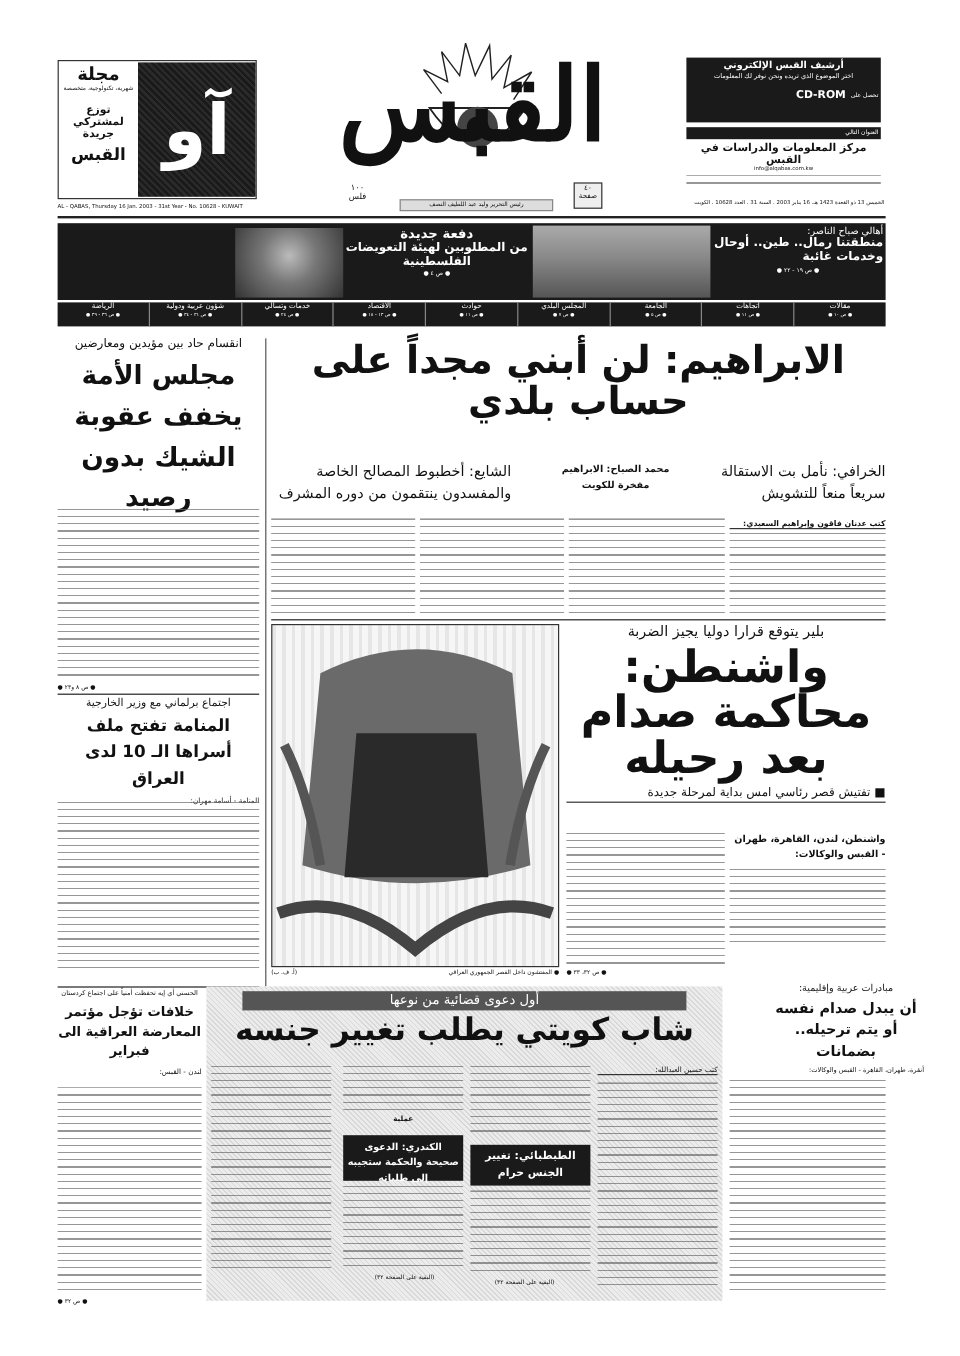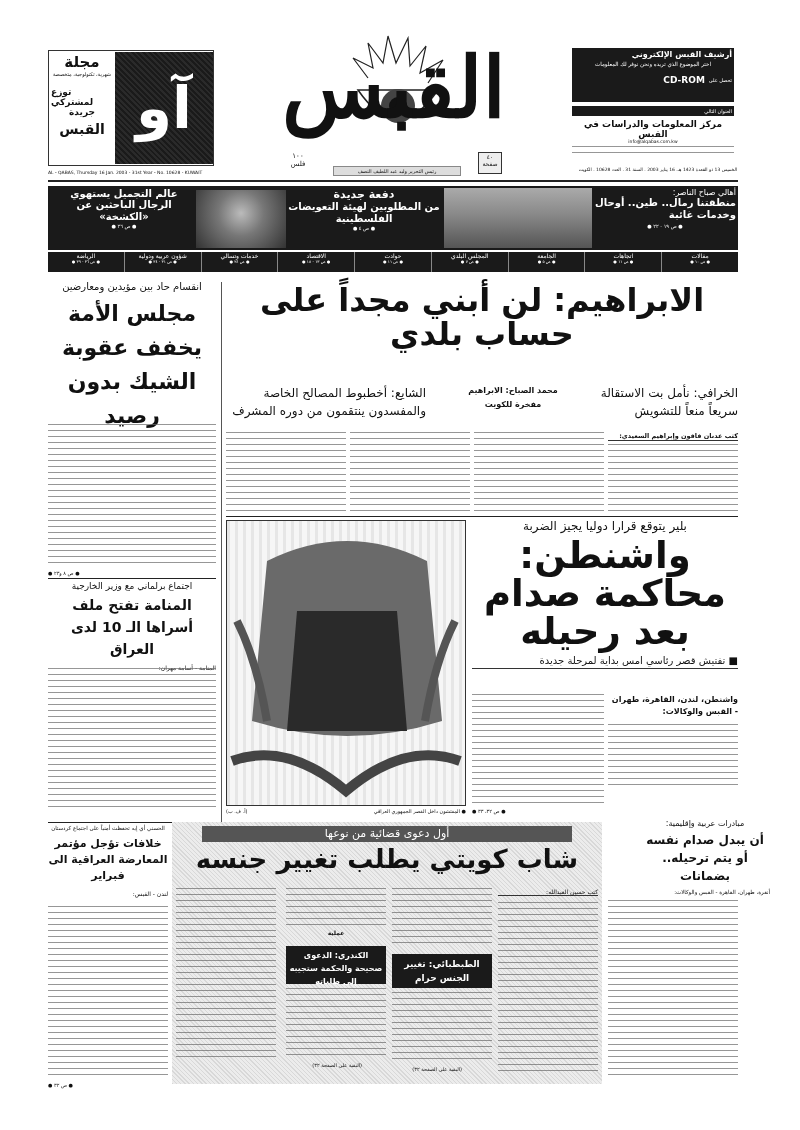--- a/index.html
+++ b/index.html
@@ -16,21 +16,21 @@
 .rule{background:#222;height:1px}
 .vrule{background:#555;width:1px}
 </style>
 </head>
 <body>
 
 <div class="abs box" style="left:48px;top:50px;width:166px;height:116px;">
   <div class="abs rtl" style="left:2px;top:2px;width:62px;">
     <div style="font-size:15px;font-weight:bold;text-align:center">مجلة</div>
     <div style="font-size:5px;text-align:center">شهرية، تكنولوجية، متخصصة</div>
-    <div style="font-size:9px;font-weight:bold;text-align:left;margin-top:10px">توزع لمشتركي</div>
+    <div style="font-size:9px;font-weight:bold;text-align:center;margin-top:10px">توزع لمشتركي</div>
     <div style="font-size:9px;font-weight:bold;text-align:center">جريدة</div>
     <div style="font-size:14px;font-weight:900;text-align:center;margin-top:4px">القبس</div>
   </div>
   <div class="abs grain" style="left:66px;top:1px;width:98px;height:112px;">
     <div style="color:#fff;font-size:58px;font-weight:bold;text-align:center;line-height:112px;direction:rtl">آو</div>
   </div>
 </div>
 <div class="abs" style="left:48px;top:170px;width:170px;font-size:4.5px;white-space:nowrap">AL - QABAS, Thursday 16 Jan. 2003 - 31st Year - No. 10628 - KUWAIT</div>
 
 <div class="abs" style="left:228px;top:28px;width:332px;height:112px;">
@@ -48,21 +48,21 @@
   <div>١٠٠</div>
   <div>فلس</div>
 </div>
 <div class="abs ctr" style="left:333px;top:166px;width:128px;font-size:5px;border:1px solid #888;background:#ddd;direction:rtl;padding:1px">رئيس التحرير وليد عبد اللطيف النصف</div>
 <div class="abs ctr box" style="left:478px;top:152px;width:24px;height:22px;font-size:6px;background:#eee;">
   <div>٤٠</div>
   <div>صفحة</div>
 </div>
 
 <div class="abs dark" style="left:572px;top:48px;width:162px;height:54px;padding:2px;">
-  <div class="rtl" style="font-size:8px;font-weight:bold;">أرشيف القبس الإلكتروني</div>
+  <div class="rtl" style="font-size:8px;font-weight:bold;text-align:center">أرشيف القبس الإلكتروني</div>
   <div class="rtl" style="font-size:5.5px;text-align:center;margin-top:2px">اختر الموضوع الذي تريده ونحن نوفر لك المعلومات</div>
   <div style="display:flex;justify-content:flex-end;align-items:center;gap:4px;margin-top:8px;direction:ltr">
     <span style="font-size:9px;font-weight:900">CD-ROM</span>
     <span style="font-size:5px">تحصل على</span>
   </div>
 </div>
 <div class="abs" style="left:572px;top:106px;width:162px;height:56px;">
   <div class="dark rtl" style="font-size:5px;padding:2px;height:10px">العنوان التالي</div>
   <div class="rtl ctr" style="font-size:9px;font-weight:bold;margin-top:3px">مركز المعلومات والدراسات في القبس</div>
   <div style="font-size:4.5px;text-align:center">info@alqabas.com.kw</div>
@@ -80,25 +80,20 @@
     <div style="font-size:5px;text-align:center;margin-top:2px">● ص ١٩ - ٢٢ ●</div>
   </div>
 </div>
 <div class="abs rtl" style="left:288px;top:188px;width:152px;height:60px;color:#fff;">
   <div style="font-size:11px;font-weight:bold;text-align:center">دفعة جديدة</div>
   <div style="font-size:10px;font-weight:bold;text-align:center;line-height:12px">من المطلوبين لهيئة التعويضات الفلسطينية</div>
   <div style="font-size:5px;text-align:center">● ص ٤ ●</div>
 </div>
 <div class="abs" style="left:48px;top:186px;width:238px;height:64px;">
   <div class="abs photo" style="left:148px;top:4px;width:90px;height:58px;"></div>
-  <div class="abs rtl" style="left:4px;top:2px;width:144px;color:#fff">
-    <div style="font-size:10px;font-weight:bold;text-align:center">عالم التجميل يستهوي</div>
-    <div style="font-size:10px;font-weight:bold;text-align:center;line-height:12px">الرجال الباحثين عن «الكشخة»</div>
-    <div style="font-size:5px;text-align:center">● ص ٢٦ ●</div>
-  </div>
 </div>
 
 <div class="abs dark" style="left:48px;top:252px;width:690px;height:20px;display:flex;flex-direction:row-reverse;">
   <div style="flex:1;border-left:1px solid #888;text-align:center">
       <div style="font-size:6px">مقالات</div>
       <div style="font-size:4px">● ص ١٠ ●</div>
     </div>
   <div style="flex:1;border-left:1px solid #888;text-align:center">
       <div style="font-size:6px">اتجاهات</div>
       <div style="font-size:4px">● ص ١١ ●</div>

